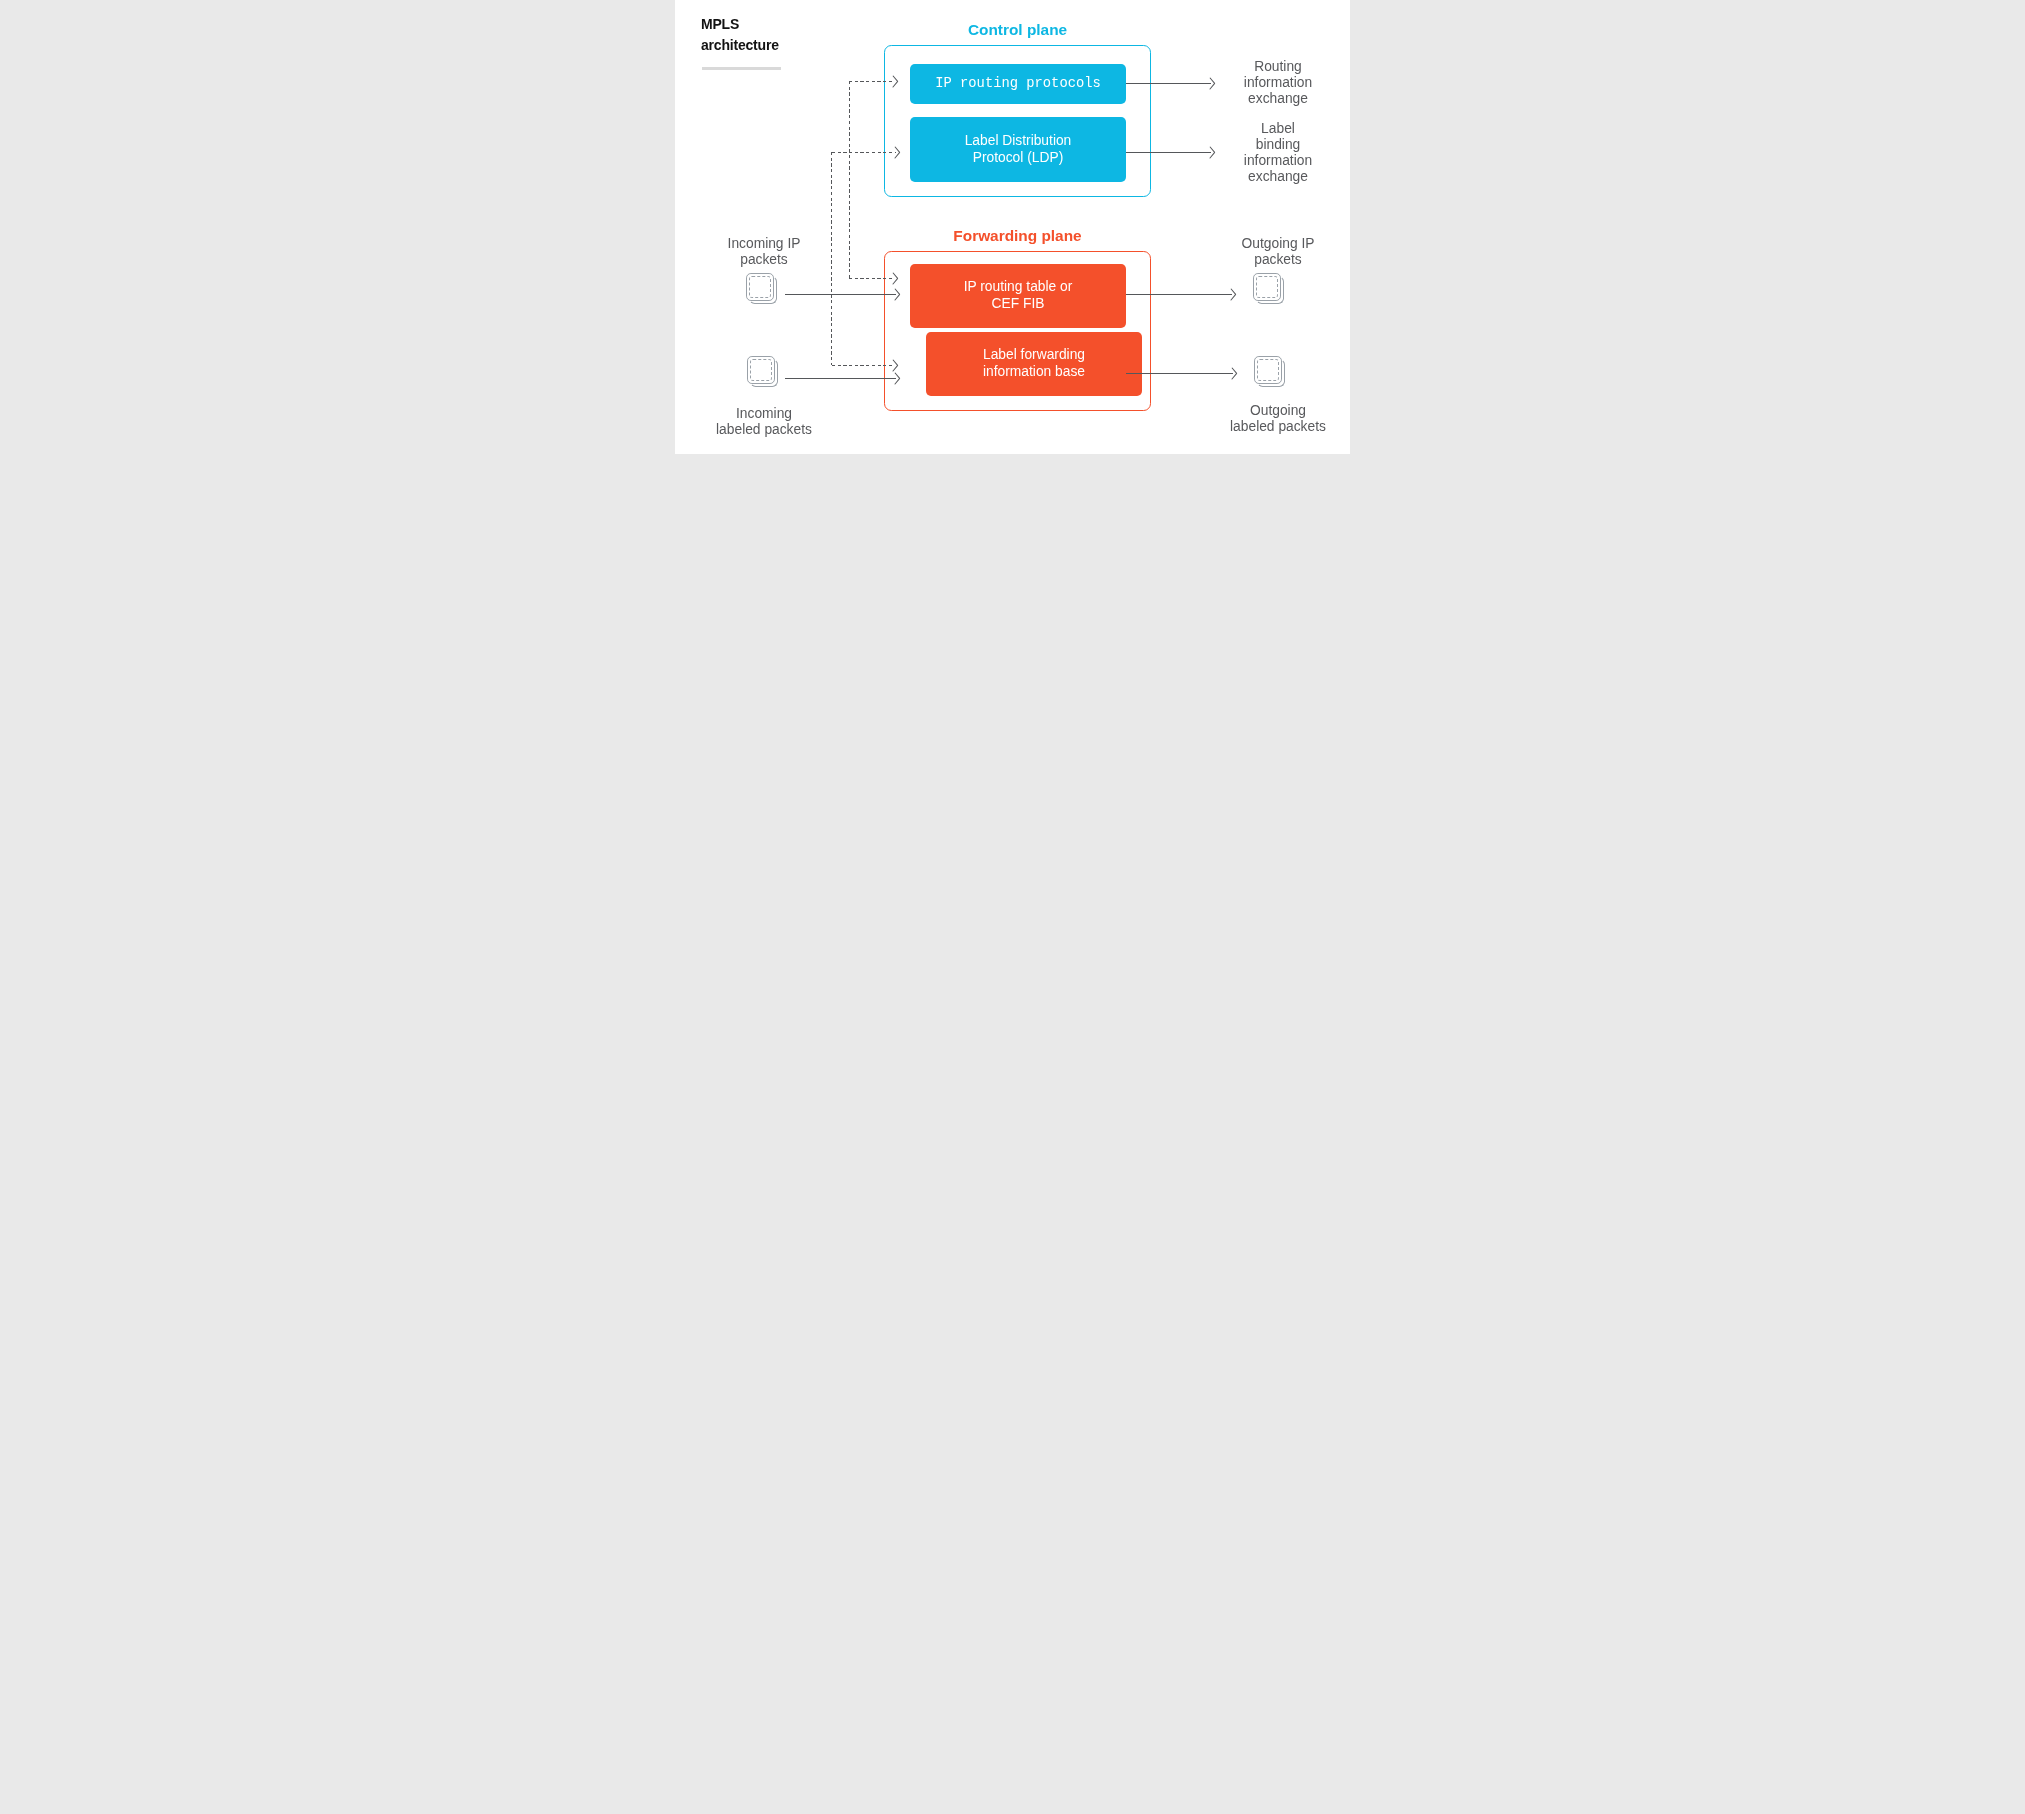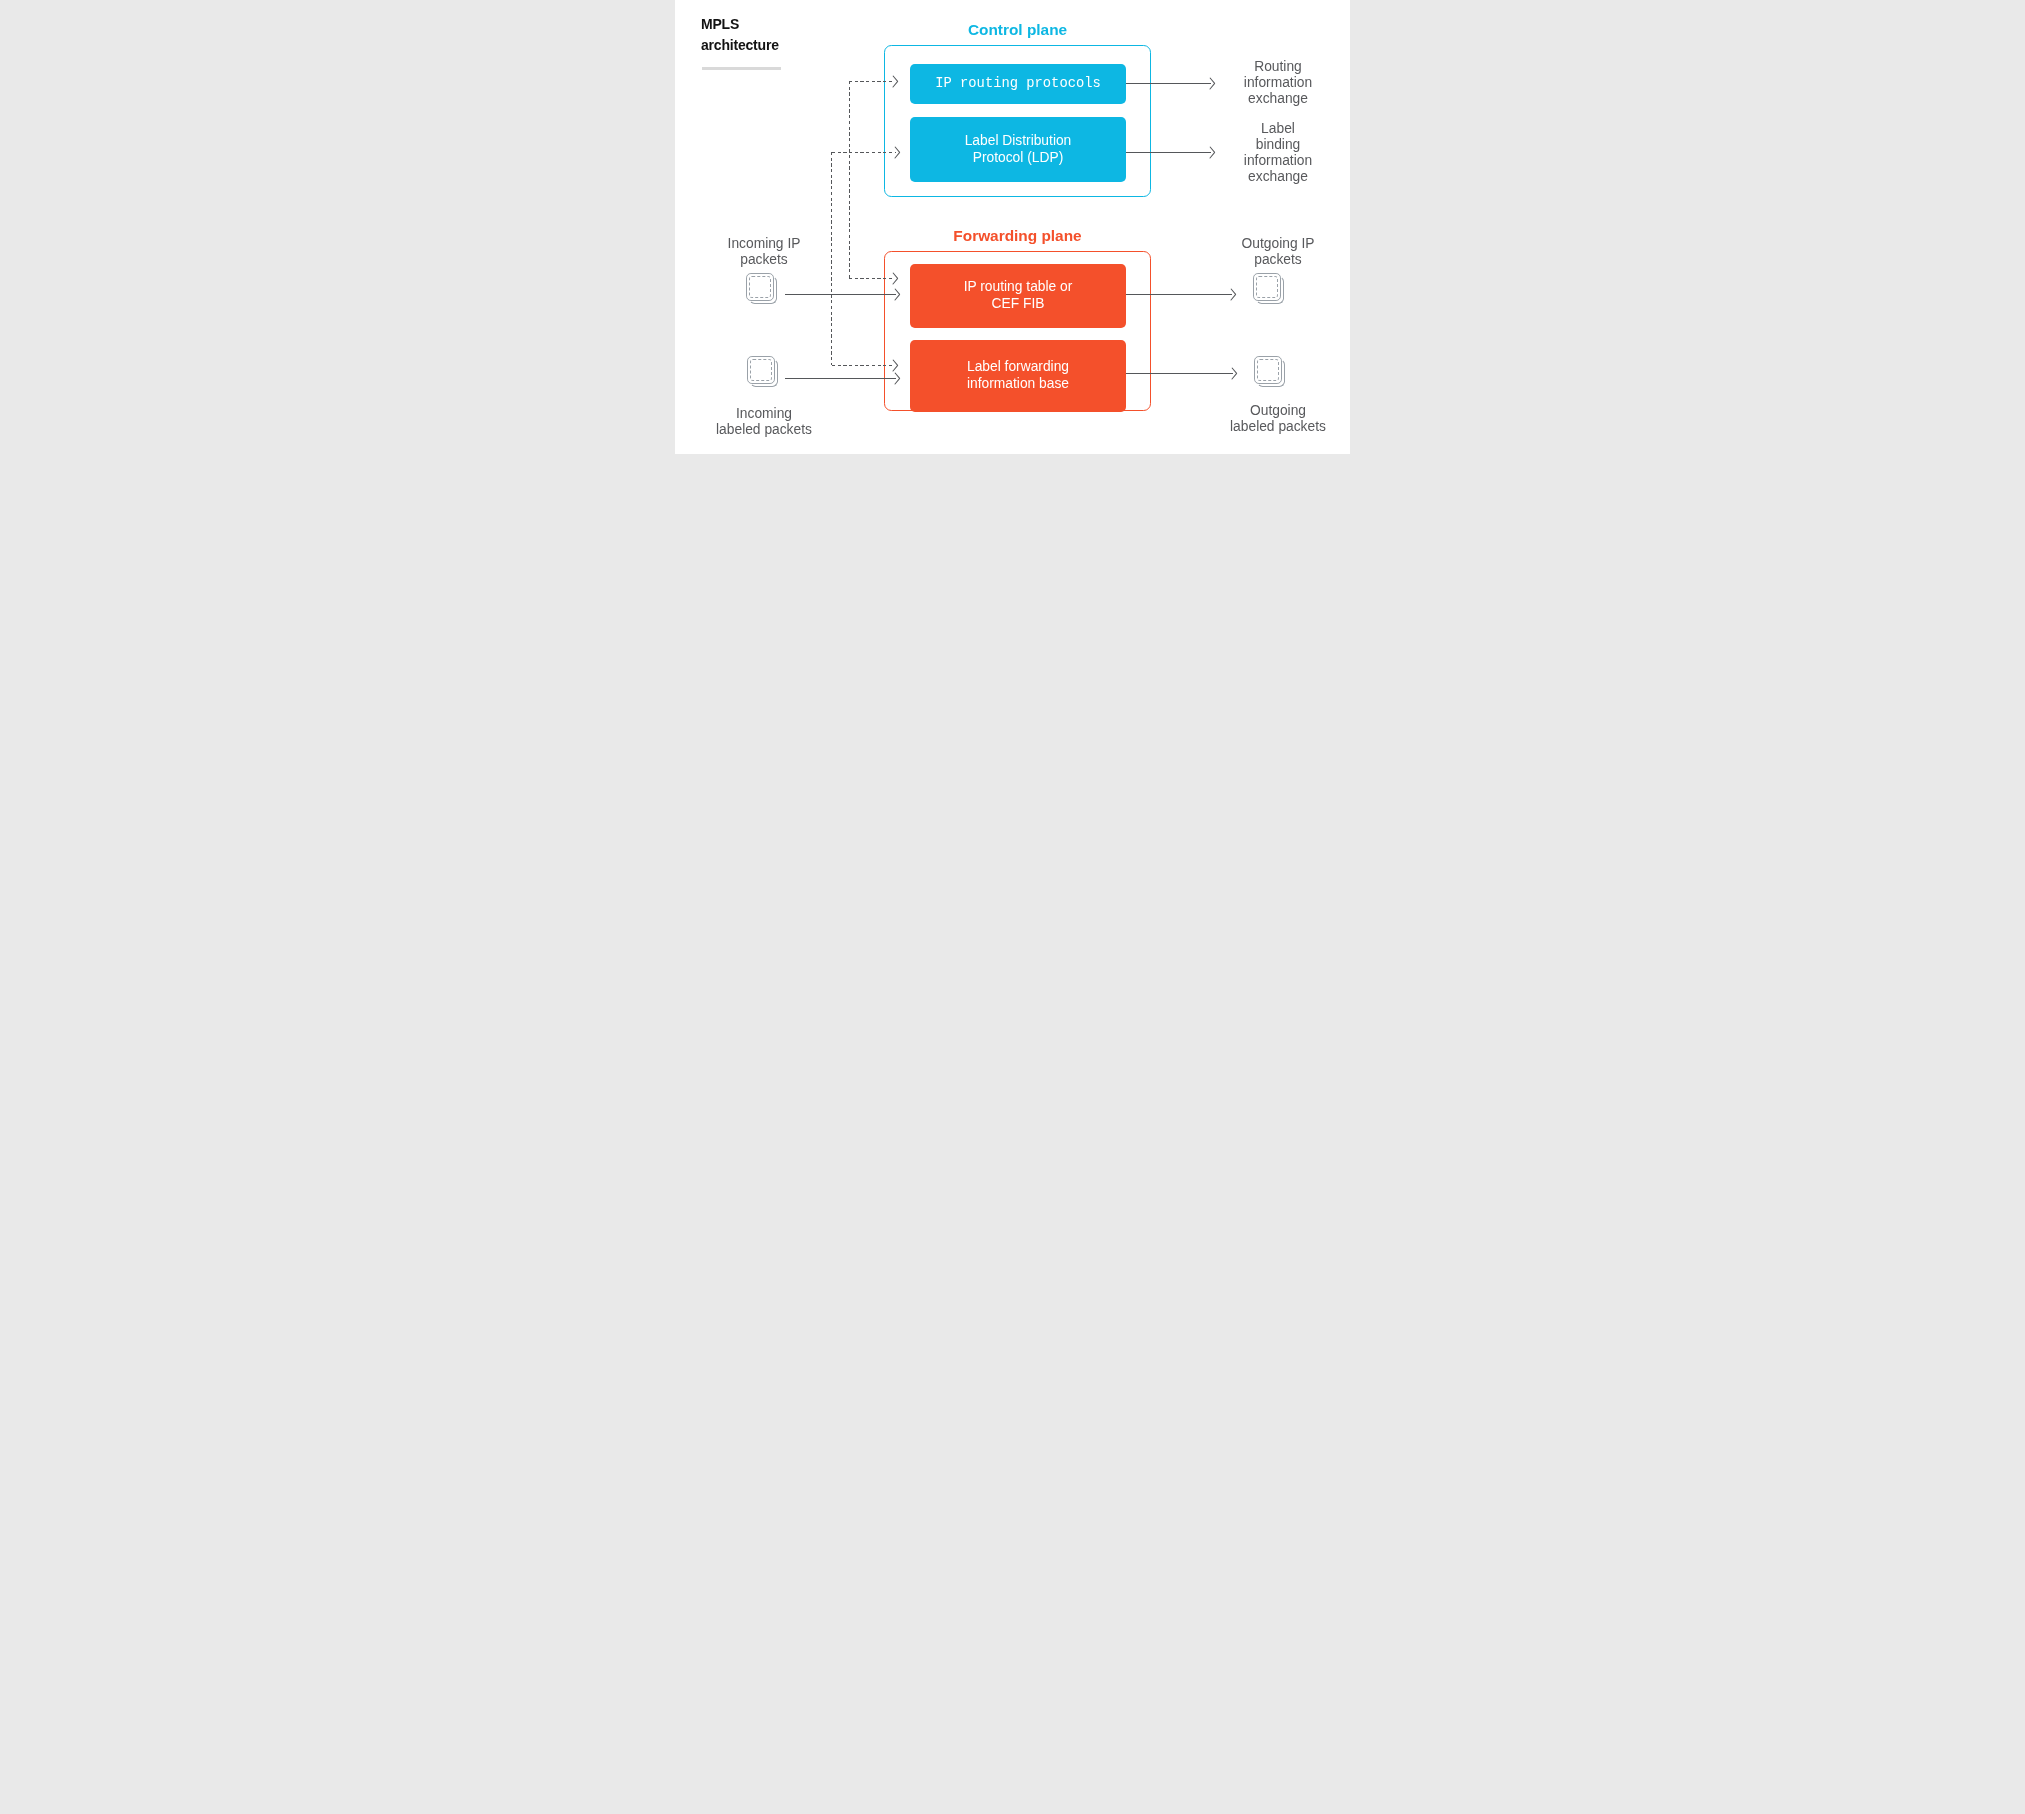--- a/index.html
+++ b/index.html
@@ -28,21 +28,21 @@
   .plane-container.forwarding{top:251px; height:160px; border:1px solid var(--orange);}
   
   .node{position:absolute; left:235px; width:216px; border-radius:4.9px; color:#fff;
         display:flex; flex-direction:column; align-items:center; justify-content:center;
         text-align:center; font-size:13.8px; line-height:16.6px;}
   .node.cyan{background:var(--cyan);}
   .node.orange{background:var(--orange);}
   #box-protocols{top:64px; height:40px;font-family:Liberation Mono, monospace;}
   #box-ldp{top:117px; height:65px;}
   #box-rtable{top:264px; height:64px;justify-content:center;}
-  #box-lfib{top:340px; height:72px;}
+  #box-lfib{top:332px; height:64px;margin-left:16px;}
   
   .side-label{position:absolute; font-size:13.8px; line-height:16px;
         color:var(--label-gray); text-align:center;}
   #lbl-incoming-ip{left:24px; top:236px; width:130px;}
   #lbl-incoming-labeled{left:24px; top:406px; width:130px;}
   #lbl-routing-info{left:542px; top:59px; width:122px;}
   #lbl-label-binding{left:542px; top:121px; width:122px;}
   #lbl-outgoing-ip{left:542px; top:236px; width:122px;}
   #lbl-outgoing-labeled{left:542px; top:403px; width:122px;}
   

